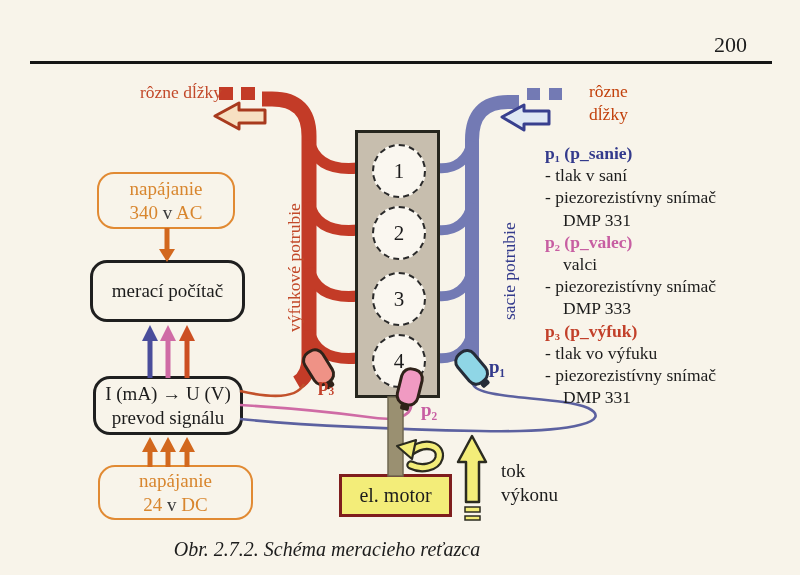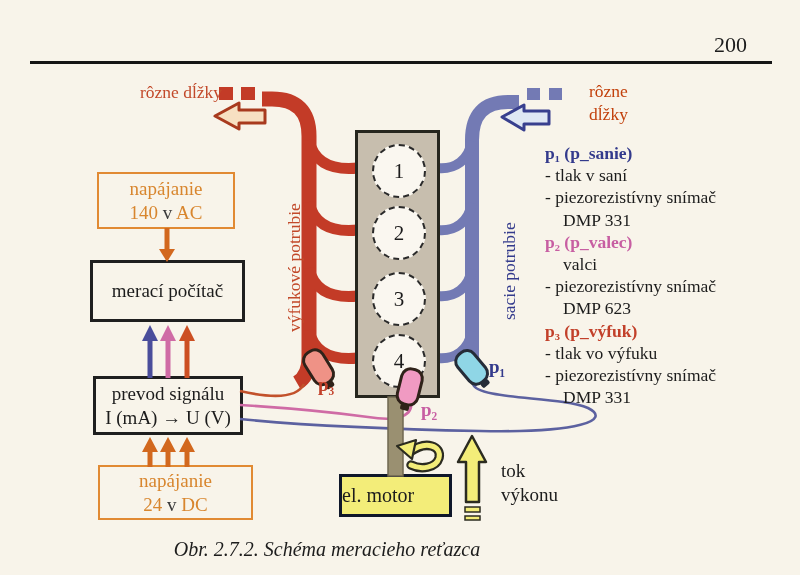--- a/index.html
+++ b/index.html
@@ -9,36 +9,36 @@
   }
   .layer{position:absolute;left:0;top:0;width:800px;height:575px;}
 
   
   .hdr-title{position:absolute;left:55px;top:36px;font-style:italic;font-size:21px;}
   .hdr-num{position:absolute;left:714px;top:32px;font-size:22px;}
   .hdr-rule{position:absolute;left:30px;top:61px;width:742px;height:3px;background:#151515;}
 
   
   .box{position:absolute;display:flex;flex-direction:column;justify-content:center;
-       align-items:center;text-align:center;background:#f8f4ea;line-height:1.25;}
+       align-items:center;text-align:center;background:#f8f4ea;line-height:1.25;border-radius:17px;}
   .box-orange{border:2px solid #e18a33;color:#d8862e;font-size:19px;}
   .box-dark{border:3px solid #1f1f1f;font-size:19px;}
   .dark-v{color:#3a3a3a;}
 
   
   .engine{position:absolute;left:355px;top:130px;width:79px;height:262px;
           background:#c7beae;border:3px solid #26261e;}
   .cyl{position:absolute;left:14px;width:50px;height:50px;border-radius:50%;
        border:2px dashed #2a2a2a;background:#faf7f0;display:flex;align-items:center;
        justify-content:center;font-size:21px;}
 
   
   .motor{position:absolute;left:339px;top:474px;width:107px;height:37px;
-         background:#f3ed79;border:3px solid #0f172a;display:flex;align-items:center;
-         font-size:20px;}
+         background:#f3ed79;border:3px solid #7f1d1d;display:flex;align-items:center;
+         justify-content:center;font-size:20px;}
 
   
   .vlabel{position:absolute;transform:rotate(-90deg);transform-origin:left top;
           font-size:17.5px;white-space:nowrap;}
   .vlabel.red{color:#c2492a;}
   .vlabel.blue{color:#333a8c;}
 
   
   .plabel{position:absolute;font-weight:bold;font-size:19px;}
   .navy{color:#333a8c;} .pink{color:#c75ea2;} .red{color:#c2402a;}
@@ -78,30 +78,30 @@
     <path d="M 472 203 C 469 222, 455 232, 437 230" stroke="#737ab4" stroke-width="10" fill="none"></path>
     <path d="M 472 269 C 469 288, 455 298, 437 296" stroke="#737ab4" stroke-width="10" fill="none"></path>
     <path d="M 472 331 C 469 350, 455 360, 437 358" stroke="#737ab4" stroke-width="10" fill="none"></path>
     <rect x="527" y="88" width="13" height="12" fill="#737ab4"></rect>
     <rect x="549" y="88" width="13" height="12" fill="#737ab4"></rect>
     <polygon points="502,117 524,105 524,111 549,111 549,124 524,124 524,130" fill="#dfe7f4" stroke="#383f8e" stroke-width="3" stroke-linejoin="round"></polygon>
   </svg>
 
   <div class="box box-orange" style="left:97px;top:172px;width:134px;height:53px;">
     <div>napájanie</div>
-    <div><span>140</span> <span class="dark-v">v</span> <span>AC</span></div>
+    <div><span>340</span> <span class="dark-v">v</span> <span>AC</span></div>
   </div>
 
   <div class="box box-dark" style="left:90px;top:260px;width:149px;height:56px;text-align:right;">
     <div>merací počítač</div>
   </div>
 
   <div class="box box-dark" style="left:93px;top:376px;width:144px;height:53px;">
+    <div>I (mA) → U (V)</div>
     <div>prevod signálu</div>
-    <div>I (mA) → U (V)</div>
   </div>
 
   <div class="box box-orange" style="left:98px;top:465px;width:151px;height:51px;">
     <div>napájanie</div>
     <div><span>24</span> <span class="dark-v">v</span> <span>DC</span></div>
   </div>
 
   <div class="engine">
     <div class="cyl" style="top:11px;">
         <span>1</span>
@@ -187,21 +187,21 @@
   </div>
 
   <div class="legend">
     <div class="lg-title navy">p₁ (p_sanie)</div>
     <div class="lg-line">- tlak v saní</div>
     <div class="lg-line">- piezorezistívny snímač</div>
     <div class="lg-line indent">DMP 331</div>
     <div class="lg-title pink">p₂ (p_valec)</div>
     <div class="lg-line indent">valci</div>
     <div class="lg-line">- piezorezistívny snímač</div>
-    <div class="lg-line indent">DMP 623</div>
+    <div class="lg-line indent">DMP 333</div>
     <div class="lg-title red">p₃ (p_výfuk)</div>
     <div class="lg-line">- tlak vo výfuku</div>
     <div class="lg-line">- piezorezistívny snímač</div>
     <div class="lg-line indent">DMP 331</div>
   </div>
 
   <div class="caption">Obr. 2.7.2. Schéma meracieho reťazca</div>
 
 </div>
 

